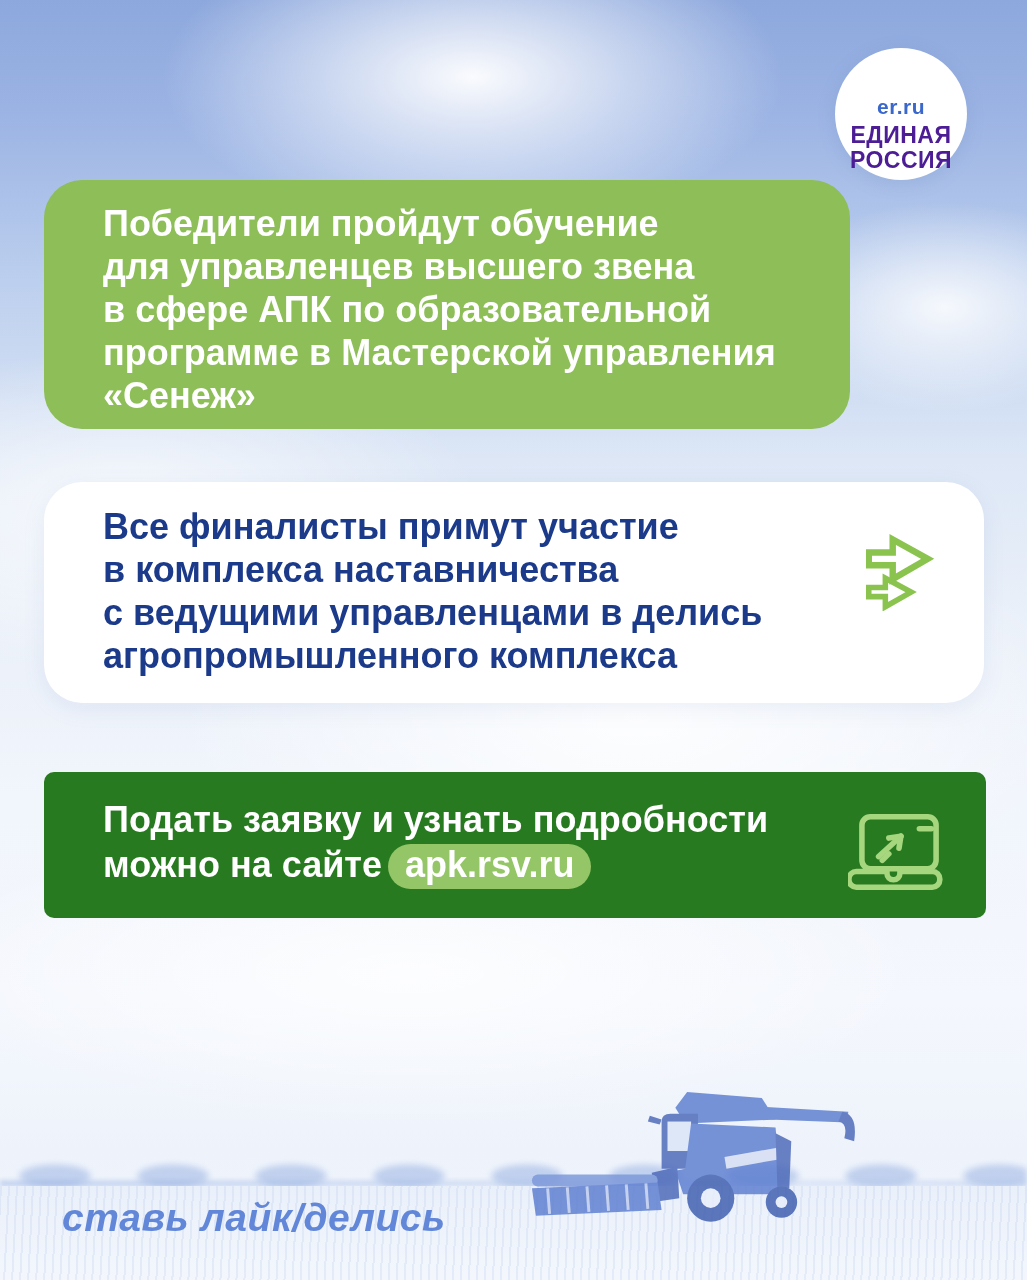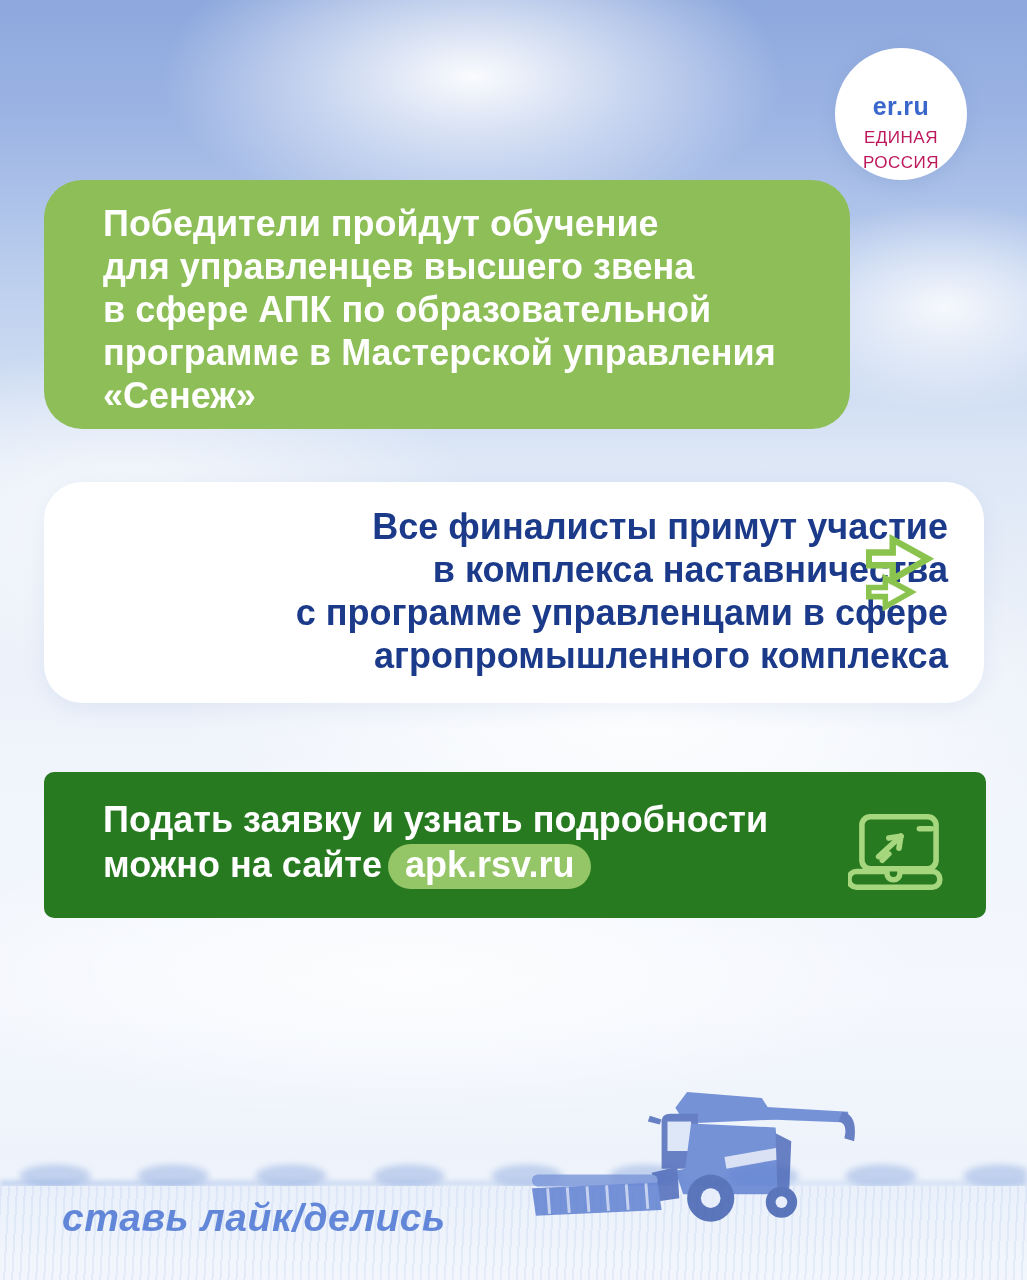--- a/index.html
+++ b/index.html
@@ -28,30 +28,30 @@
     left: 835px; top: 48px;
     width: 132px; height: 132px;
     background: #ffffff;
     border-radius: 50%;
     display: flex; flex-direction: column;
     align-items: center; justify-content: center;
     box-shadow: 0 4px 18px rgba(90,120,180,0.18);
   }
   .logo-url {
     color: #3a67cb;
-    font-size: 25px;
+    font-size: 21px;
     font-weight: 600;
     letter-spacing: 0.5px;
     margin-bottom: 4px;
     margin-top: 39px;
   }
   .logo-name {
-    color: #be185d;
-    font-size: 17px;
-    font-weight: 400;
+    color: #4c1d95;
+    font-size: 23px;
+    font-weight: 700;
     line-height: 25px;
     letter-spacing: 0.5px;
   }
 
   
   .card {
     position: absolute;
     left: 44px;
     border-radius: 38px;
   }
@@ -68,24 +68,23 @@
     width: 806px; height: 249px;
     background: #8dbe57;
     padding: 22px 20px 0 19px;
     color: #ffffff;
   }
 
   .card-mentorship {
     top: 482px;
     width: 940px; height: 221px;
     background: #ffffff;
-    padding: 23px 36px 0 19px;
+    padding: 23px 8px 0 19px;
     color: #1b3a8a;
     box-shadow: 0 6px 22px rgba(100,130,190,0.10);
-    text-align: right;
   }
   .double-arrow {
     position: absolute;
     right: 48px; top: 45px;
   }
 
   .card-apply {
     top: 772px;
     width: 942px; height: 146px;
     background: #287a20;
@@ -168,21 +167,21 @@
     <div class="line">Победители пройдут обучение</div>
     <div class="line">для управленцев высшего звена</div>
     <div class="line">в сфере АПК по образовательной</div>
     <div class="line">программе в Мастерской управления</div>
     <div class="line">«Сенеж»</div>
   </section>
 
   <section class="card card-mentorship">
     <div class="line">Все финалисты примут участие</div>
     <div class="line">в комплекса наставничества</div>
-    <div class="line">с программе управленцами в сфере</div>
+    <div class="line">с ведущими управленцами в делись</div>
     <div class="line">агропромышленного комплекса</div>
     <svg class="double-arrow" width="70" height="84" viewBox="0 0 76 90" fill="none">
       <path d="M3 27 H29 V13 L67 34 L29 56 V41 H3 Z" stroke="#8bc34f" stroke-width="7" stroke-linejoin="miter"></path>
       <path d="M3 65 H21 V55 L49 70 L21 86 V75 H3 Z" stroke="#8bc34f" stroke-width="6" stroke-linejoin="miter"></path>
     </svg>
   </section>
 
   <section class="card card-apply">
     <div class="line">Подать заявку и узнать подробности</div>
     <div class="line">

